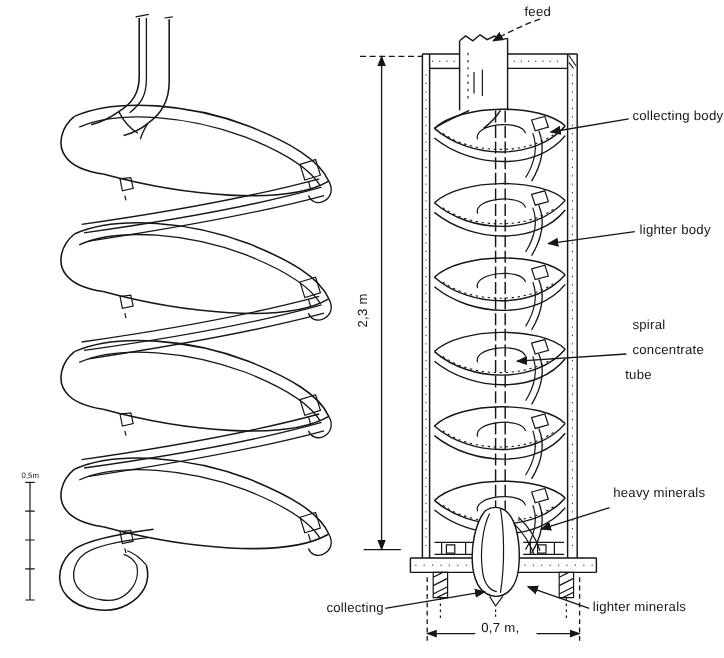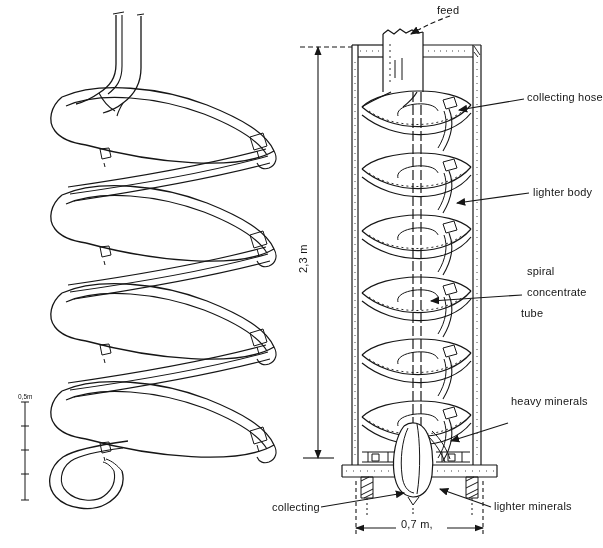--- a/index.html
+++ b/index.html
@@ -193,29 +193,29 @@
     <path d="M529,193 L457,203" marker-end="url(#ah)"></path>
     <path d="M522,295 L431,301" marker-end="url(#ah)"></path>
     <path d="M508,423 L451,441" marker-end="url(#ah)"></path>
     <path d="M491,507 L440,489" marker-end="url(#ah)"></path>
     <path d="M321,507 L404,493" marker-end="url(#ah)"></path>
   </g>
 </svg>
 
 <span class="lbl" style="left:437px;top:4px">feed</span>
 
-<span class="lbl" style="left:527px;top:91px">collecting hose</span>
+<span class="lbl" style="left:527px;top:91px">collecting body</span>
 
 <span class="lbl" style="left:533px;top:186px">lighter body</span>
 
 <span class="lbl" style="left:527px;top:265px">spiral</span>
 <span class="lbl" style="left:527px;top:286px">concentrate</span>
 <span class="lbl" style="left:521px;top:307px">tube</span>
 
-<span class="lbl" style="left:511px;top:395px">heavy minerals</span>
+<span class="lbl" style="left:511px;top:405px">heavy minerals</span>
 
 <span class="lbl" style="left:272px;top:501px">collecting</span>
 
 <span class="lbl" style="left:494px;top:500px">lighter minerals</span>
 
 <span class="lbl lbl-rot" style="left:297px;top:273px">2,3 m</span>
 
 <span class="lbl" style="left:401px;top:518px">0,7 m,</span>
 
 <span class="lbl lbl-tiny" style="left:18px;top:393px">0,5m</span>

